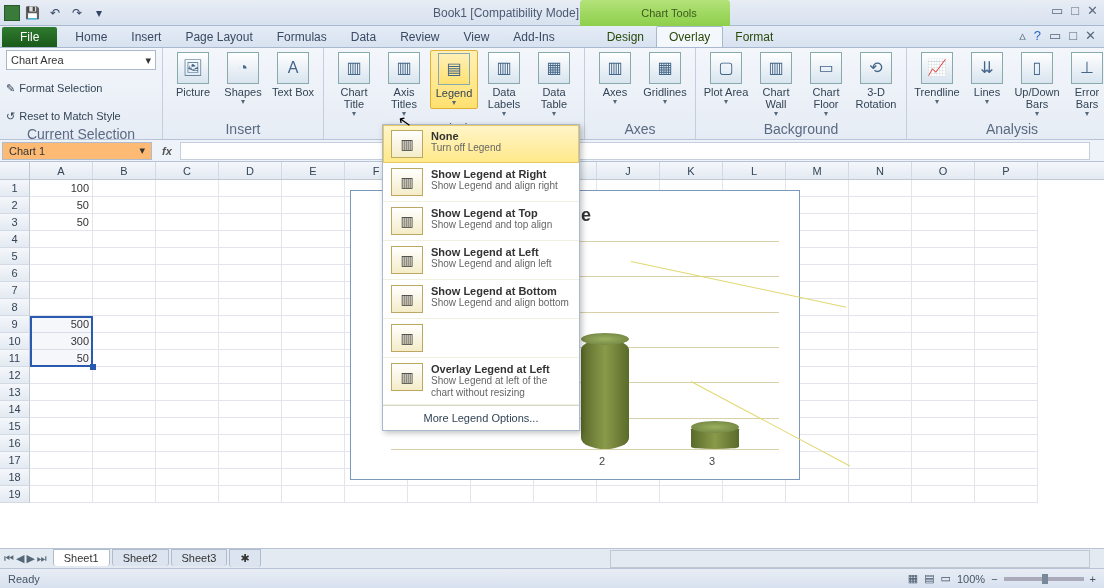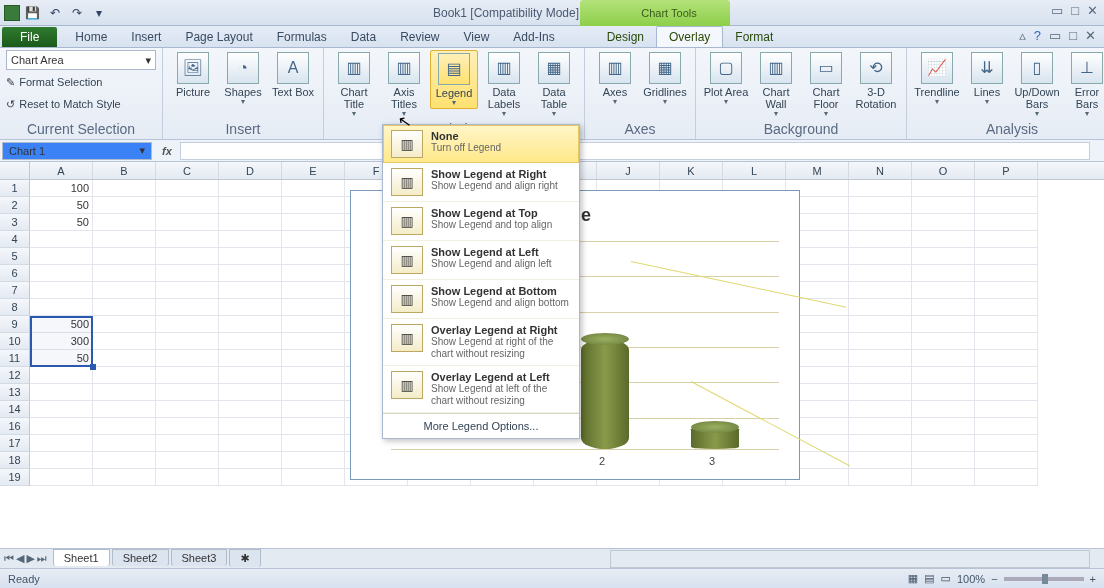--- a/index.html
+++ b/index.html
@@ -20,31 +20,31 @@
 .tab { padding: 3px 12px; font-size: 12px; color: #3a4a62; cursor: pointer; }
 .tab.ctx { color: #2a4a0a; }
 .tab.active { background: #f4f7fb; border: 1px solid #a8b8cf; border-bottom: none; border-radius: 2px 2px 0 0; }
 .help-area { position: absolute; right: 8px; top: 2px; display: flex; gap: 8px; color: #567; font-size: 13px; }
 
 
 .ribbon { height: 92px; background: linear-gradient(#f3f6fb,#e6ecf5); border-bottom: 1px solid #b8c4d6; display: flex; }
 .group { border-right: 1px solid #c4cedc; padding: 2px 6px 0 6px; display: flex; flex-direction: column; justify-content: space-between; height: 100%; }
 .group-body { display: flex; align-items: flex-start; gap: 2px; }
 .group-label { text-align: center; font-size: 14px; color: #5a6a82; padding-bottom: 2px; }
-.sel-col { display: flex; flex-direction: column; gap: 2px; width: 150px; }
+.sel-col { display: flex; flex-direction: column; gap: 8px; width: 150px; }
 .sel-row { display: flex; align-items: center; gap: 4px; font-size: 11px; color: #345; height: 20px; }
 .sel-dd { border: 1px solid #abb8ca; background: #fff; height: 20px; display: flex; align-items: center; padding: 0 4px; justify-content: space-between; }
 .big-btn { display: flex; flex-direction: column; align-items: center; width: 48px; padding-top: 2px; font-size: 11px; color: #345; text-align: center; line-height: 1.1; cursor: pointer; }
 .big-btn.active { background: linear-gradient(#fff0b8,#ffe170); border: 1px solid #e0b030; border-radius: 2px; }
 .big-btn .ic { width: 32px; height: 32px; margin-bottom: 2px; border: 1px solid #8aa; background: linear-gradient(#fff,#d8e4ef); display: flex; align-items: center; justify-content: center; font-size: 16px; color: #468; }
 .big-btn .dd { font-size: 8px; color: #567; }
 
 
 .fbar { height: 22px; border-bottom: 1px solid #b8c4d6; display: flex; align-items: center; background: #eef3f9; }
-.namebox { width: 150px; border: 1px solid #b0bccc; background: #3b82f6; height: 18px; margin: 0 2px; display: flex; align-items: center; padding: 0 6px; justify-content: space-between; }
+.namebox { width: 150px; border: 1px solid #b0bccc; background: #fdba74; height: 18px; margin: 0 2px; display: flex; align-items: center; padding: 0 6px; justify-content: space-between; }
 .fx { padding: 0 8px; font-style: italic; color: #555; font-weight: bold; }
 .fbar-rest { flex:1; border:1px solid #c4cedc; height:18px; background:#fff; margin-right:14px; }
 
 
 .grid-area { position: relative; height: 378px; overflow: hidden; background: #fff; }
 .colheads { display: flex; height: 18px; border-bottom: 1px solid #c0c8d4; background: linear-gradient(#f4f7fb,#e4eaf2); }
 .rowhead-spacer { width: 30px; border-right: 1px solid #c0c8d4; }
 .colhead { width: 63px; border-right: 1px solid #d4dae4; text-align: center; font-size: 11px; color: #345; line-height: 18px; }
 .rows { position: relative; }
 .row { display: flex; height: 17px; }
@@ -562,20 +562,39 @@
         <div class="cell"></div>
         <div class="cell"></div>
         <div class="cell"></div>
         <div class="cell"></div>
         <div class="cell"></div>
         <div class="cell"></div>
         <div class="cell"></div>
         <div class="cell"></div>
       </div>
       <div class="row">
+        <div class="rowhead">15</div>
+        <div class="cell"></div>
+        <div class="cell"></div>
+        <div class="cell"></div>
+        <div class="cell"></div>
+        <div class="cell"></div>
+        <div class="cell"></div>
+        <div class="cell"></div>
+        <div class="cell"></div>
+        <div class="cell"></div>
+        <div class="cell"></div>
+        <div class="cell"></div>
+        <div class="cell"></div>
+        <div class="cell"></div>
+        <div class="cell"></div>
+        <div class="cell"></div>
+        <div class="cell"></div>
+      </div>
+      <div class="row">
         <div class="rowhead">16</div>
         <div class="cell"></div>
         <div class="cell"></div>
         <div class="cell"></div>
         <div class="cell"></div>
         <div class="cell"></div>
         <div class="cell"></div>
         <div class="cell"></div>
         <div class="cell"></div>
         <div class="cell"></div>
@@ -705,24 +724,20 @@
     </div>
   <div class="legend-item">
       <div class="legend-ic">▥</div>
       <div class="legend-txt">
         <b>Show Legend at Bottom</b>
         <span>Show Legend and align bottom</span>
       </div>
     </div>
   <div class="legend-item">
       <div class="legend-ic">▥</div>
-      <div class="legend-txt">
-        <b>Overlay Legend at Right</b>
-        <span>Show Legend at right of the chart without resizing</span>
-      </div>
     </div>
   <div class="legend-item">
       <div class="legend-ic">▥</div>
       <div class="legend-txt">
         <b>Overlay Legend at Left</b>
         <span>Show Legend at left of the chart without resizing</span>
       </div>
     </div>
   <div class="legend-more">More Legend Options...</div>
 </div>

